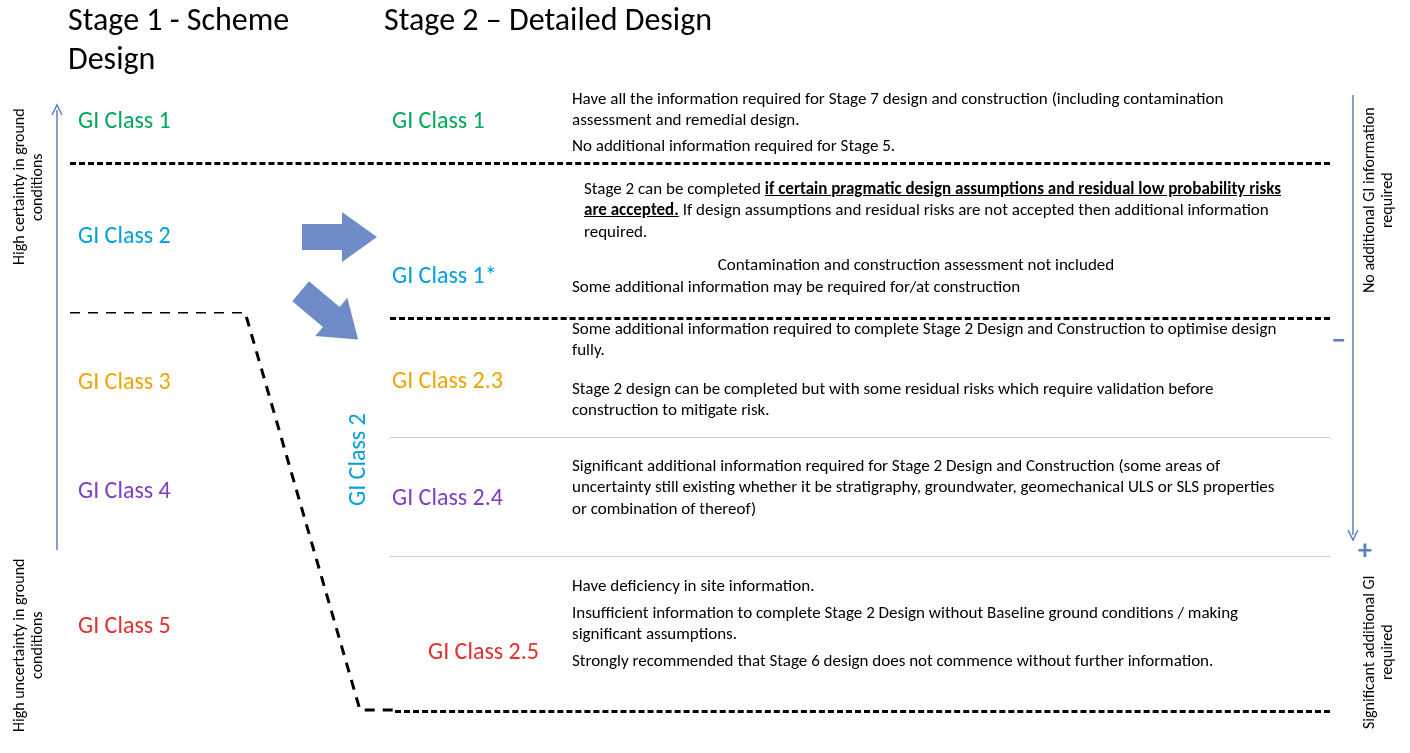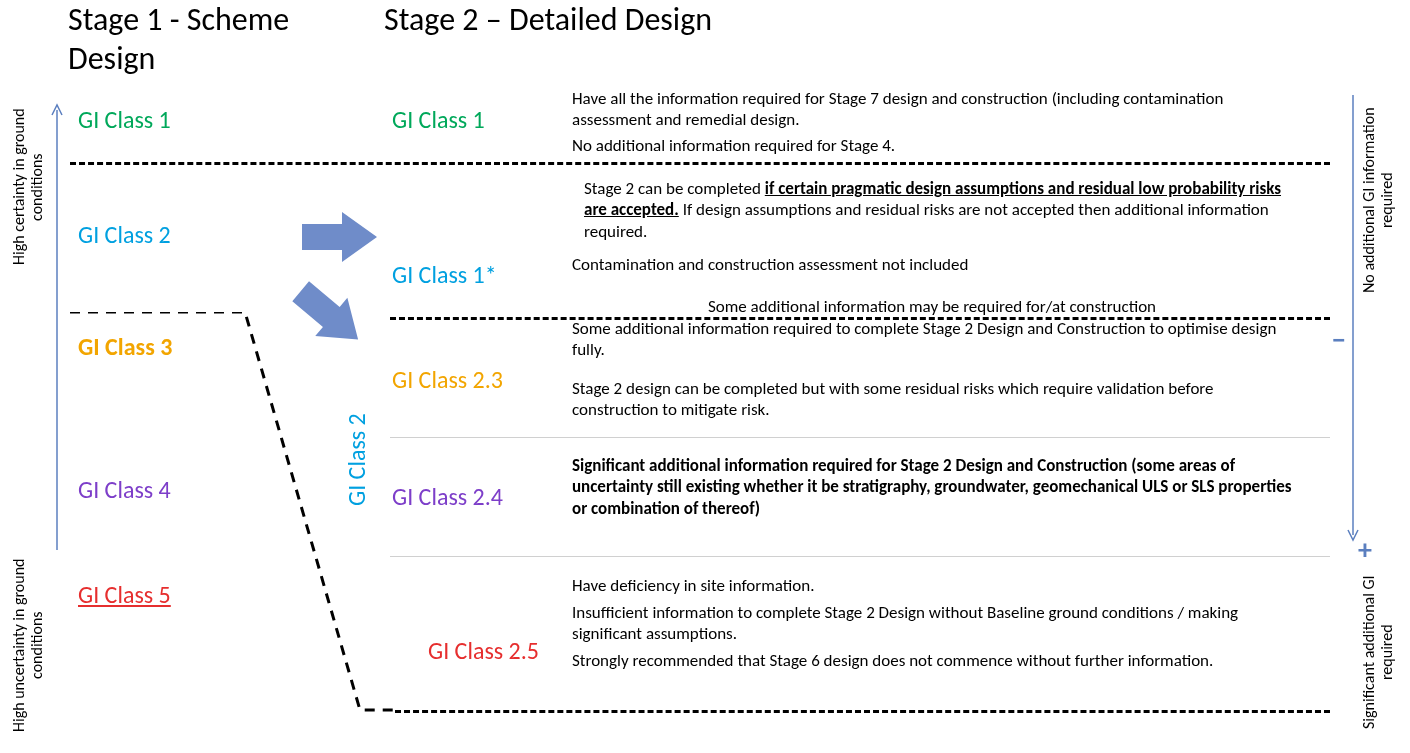--- a/index.html
+++ b/index.html
@@ -53,45 +53,45 @@
 <div class="abs side-vert" style="left:10px; top:102px; height:170px;">High certainty in ground conditions</div>
 <div class="abs side-vert" style="left:10px; top:550px; height:190px;">High uncertainty in ground conditions</div>
 
 <svg class="abs" style="left:50px; top:100px;" width="14" height="450">
   <line x1="7" y1="10" x2="7" y2="450" stroke="#5b7fbf" stroke-width="1.5"></line>
   <polyline points="2,15 7,5 12,15" fill="none" stroke="#5b7fbf" stroke-width="1.5"></polyline>
 </svg>
 
 <div class="abs gi-label green" style="left:78px; top:105px;">GI Class 1</div>
 <div class="abs gi-label blue" style="left:78px; top:220px;">GI Class 2</div>
-<div class="abs gi-label orange" style="left:78px; top:332px;font-weight:bold;">GI Class 3</div>
+<div class="abs gi-label orange" style="left:78px; top:366px;">GI Class 3</div>
 <div class="abs gi-label purple" style="left:78px; top:475px;">GI Class 4</div>
-<div class="abs gi-label red" style="left:78px; top:580px;text-decoration:underline;">GI Class 5</div>
+<div class="abs gi-label red" style="left:78px; top:610px;">GI Class 5</div>
 
 <div class="abs gi-label green" style="left:392px; top:105px;">GI Class 1</div>
 <div class="abs gi-label blue" style="left:392px; top:220px;margin-top:40px;">GI Class 1*</div>
 <div class="abs gi-label orange" style="left:392px; top:365px;">GI Class 2.3</div>
 <div class="abs gi-label purple" style="left:392px; top:482px;">GI Class 2.4</div>
 <div class="abs gi-label red" style="left:392px; top:636px;margin-left:36px;">GI Class 2.5</div>
 
 <div class="abs gi-label blue" style="left:342px; top:370px; writing-mode:vertical-rl; transform:rotate(180deg); height:180px; text-align:center;">GI Class 2</div>
 
 <div class="abs desc" style="left:572px; top:88px; width:720px;">Have all the information required for Stage 7 design and construction (including contamination assessment and remedial design.</div>
-<div class="abs desc" style="left:572px; top:135px; width:720px;">No additional information required for Stage 4.</div>
+<div class="abs desc" style="left:572px; top:135px; width:720px;">No additional information required for Stage 5.</div>
 
 <div class="abs desc" style="left:572px; top:178px; width:720px;margin-left:12px;">
   <span>Stage 2 can be completed </span><span class="under-bold">if certain pragmatic design assumptions and residual low probability risks are accepted.</span><span> If design assumptions and residual risks are not accepted then additional information required.</span>
 </div>
-<div class="abs desc" style="left:572px; top:254px; width:720px;">Contamination and construction assessment not included</div>
-<div class="abs desc" style="left:572px; top:296px; width:720px;text-align:center;">Some additional information may be required for/at construction</div>
+<div class="abs desc" style="left:556px; top:254px; width:720px;text-align:center;">Contamination and construction assessment not included</div>
+<div class="abs desc" style="left:572px; top:276px; width:720px;">Some additional information may be required for/at construction</div>
 
 <div class="abs desc" style="left:572px; top:318px; width:720px;">Some additional information required to complete Stage 2 Design and Construction to optimise design fully.</div>
 <div class="abs desc" style="left:572px; top:378px; width:720px;">Stage 2 design can be completed but with some residual risks which require validation before construction to mitigate risk.</div>
 
-<div class="abs desc" style="left:572px; top:455px; width:720px;font-weight:bold;">Significant additional information required for Stage 2 Design and Construction (some areas of uncertainty still existing whether it be stratigraphy, groundwater, geomechanical ULS or SLS properties or combination of thereof)</div>
+<div class="abs desc" style="left:572px; top:455px; width:720px;">Significant additional information required for Stage 2 Design and Construction (some areas of uncertainty still existing whether it be stratigraphy, groundwater, geomechanical ULS or SLS properties or combination of thereof)</div>
 
 <div class="abs desc" style="left:572px; top:575px; width:720px;">Have deficiency in site information.</div>
 <div class="abs desc" style="left:572px; top:602px; width:720px;">Insufficient information to complete Stage 2 Design without Baseline ground conditions / making significant assumptions.</div>
 <div class="abs desc" style="left:572px; top:650px; width:720px;">Strongly recommended that Stage 6 design does not commence without further information.</div>
 
 <div class="abs dash-h" style="left:70px;  top:162px; width:1260px;"></div>
 <div class="abs dash-h" style="left:390px; top:317px; width:940px;"></div>
 
 <svg class="abs" style="left:70px; top:312px;" width="330" height="430">
   <path d="M 0 0 L 175 0 L 290 398 L 330 398" fill="none" stroke="#000" stroke-width="3" stroke-dasharray="10 8"></path>

